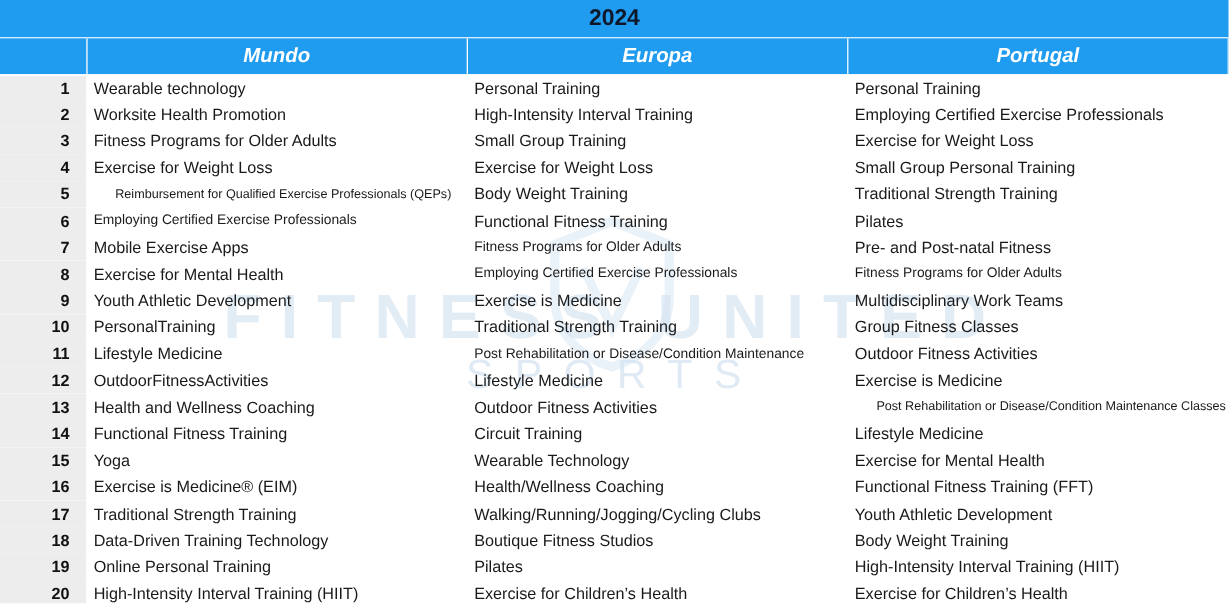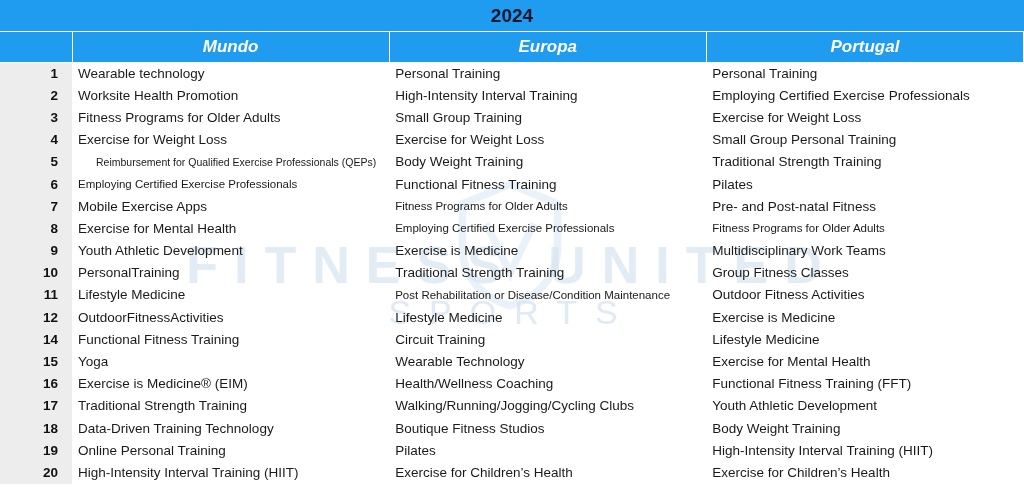--- a/index.html
+++ b/index.html
@@ -213,20 +213,26 @@
         <td class="cell sm2">Post Rehabilitation or Disease/Condition Maintenance</td>
         <td class="cell">Outdoor Fitness Activities</td>
       </tr>
       <tr>
         <td class="rank-cell">12</td>
         <td class="cell">OutdoorFitnessActivities</td>
         <td class="cell">Lifestyle Medicine</td>
         <td class="cell">Exercise is Medicine</td>
       </tr>
       <tr>
+        <td class="rank-cell">13</td>
+        <td class="cell">Health and Wellness Coaching</td>
+        <td class="cell">Outdoor Fitness Activities</td>
+        <td class="cell sm">Post Rehabilitation or Disease/Condition Maintenance Classes</td>
+      </tr>
+      <tr>
         <td class="rank-cell">14</td>
         <td class="cell">Functional Fitness Training</td>
         <td class="cell">Circuit Training</td>
         <td class="cell">Lifestyle Medicine</td>
       </tr>
       <tr>
         <td class="rank-cell">15</td>
         <td class="cell">Yoga</td>
         <td class="cell">Wearable Technology</td>
         <td class="cell">Exercise for Mental Health</td>

